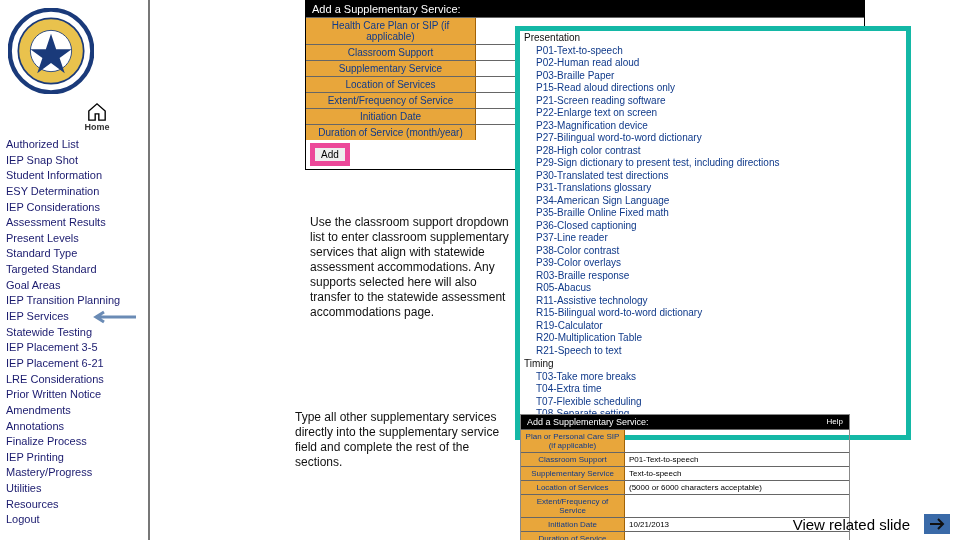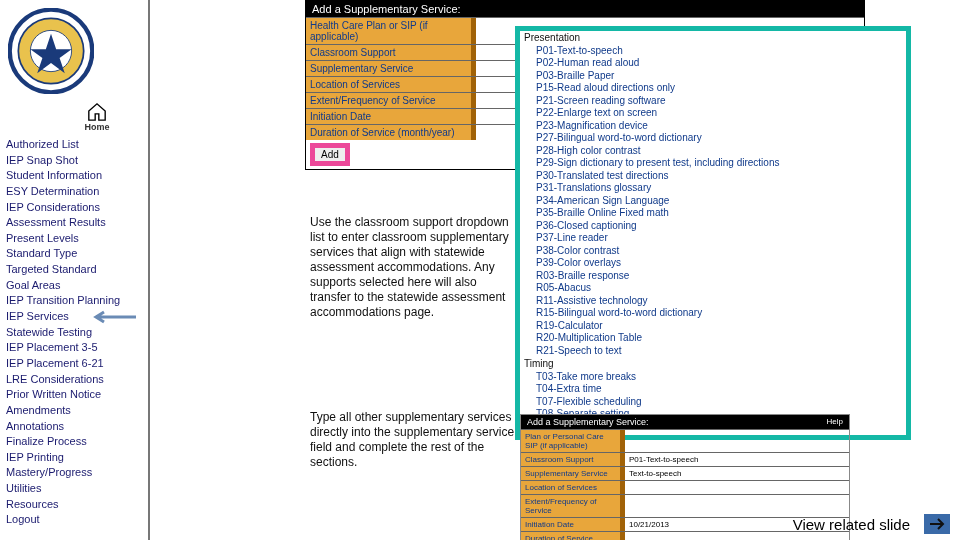--- a/index.html
+++ b/index.html
@@ -55,21 +55,22 @@
   }
   .form-row {
     display:flex;
     border-top:1px solid #666;
   }
   .form-row .lbl {
     flex:0 0 170px;
     background:#e8a63b;
     color:#103a8a;
     padding:2px 4px;
-    border-right:5px solid #a16207;
+    border-right:1px solid #a16207;
+    text-align:center;
   }
   .form-row .val { flex:1; padding:2px 4px; }
   .add-btn {
     display:inline-block; border:5px solid #ec4899; padding:1px 6px; margin:3px 4px; font-size:10px;
     background:#eee;
   }
 
   
   .dropdown-list {
     position:absolute;
@@ -88,21 +89,21 @@
   .para1 {
     position:absolute;
     left:160px; top:215px;
     width:200px;
     font-size:12px;
     line-height:1.25;
     color:#111;
   }
   .para2 {
     position:absolute;
-    left:160px; top:410px;
+    left:145px; top:410px;
     width:210px;
     font-size:12px;
     line-height:1.25;
     color:#111;
   }
 
   
   .form-shot2 {
     position:absolute;
     left: 370px; top: 414px;
@@ -258,20 +259,21 @@
           <div class="form-row">
             <div class="lbl">Classroom Support</div>
             <div class="val">P01-Text-to-speech</div>
           </div>
           <div class="form-row">
             <div class="lbl">Supplementary Service</div>
             <div class="val">Text-to-speech</div>
           </div>
           <div class="form-row">
             <div class="lbl">Location of Services</div>
+            <div class="val">(5000 or 6000 characters acceptable)</div>
           </div>
           <div class="form-row">
             <div class="lbl">Extent/Frequency of Service</div>
             <div class="val"></div>
           </div>
           <div class="form-row">
             <div class="lbl">Initiation Date</div>
             <div class="val">10/21/2013</div>
           </div>
           <div class="form-row">

